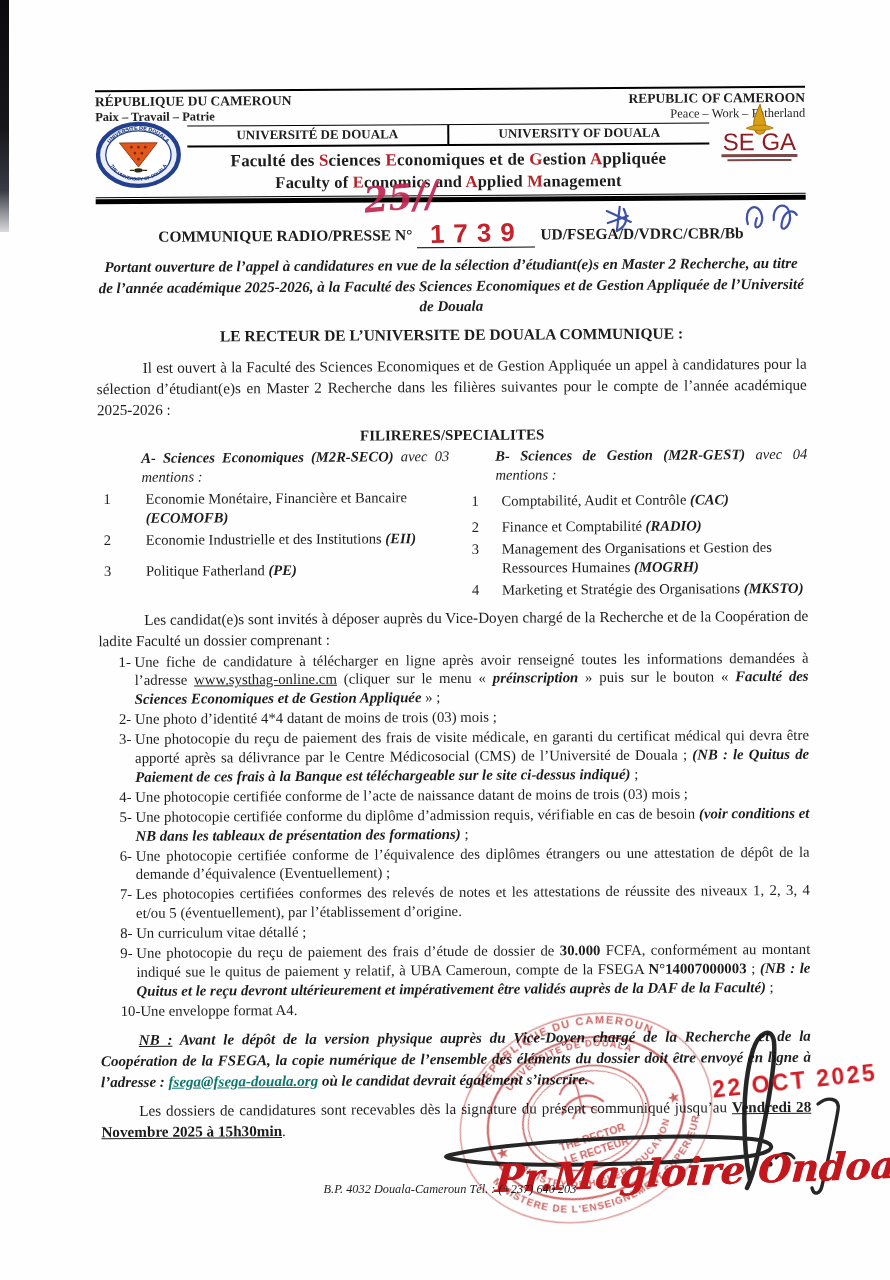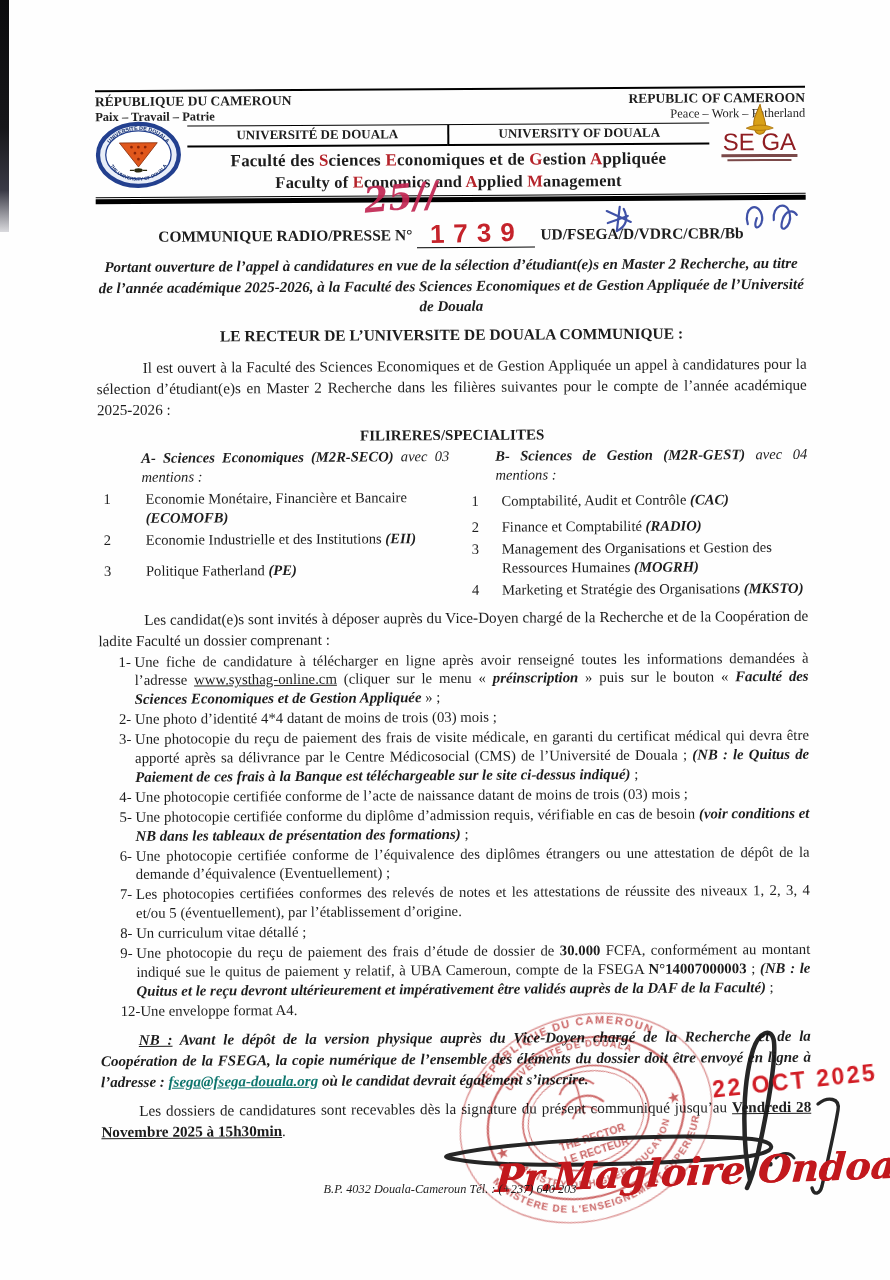--- a/index.html
+++ b/index.html
@@ -254,21 +254,21 @@
         </div>
       <div class="ditem">
           <span class="dnum">8-</span>
           <span class="dtext">Un curriculum vitae détallé ;</span>
         </div>
       <div class="ditem">
           <span class="dnum">9-</span>
           <span class="dtext"><span>Une photocopie du reçu de paiement des frais d’étude de dossier de </span><span class="b">30.000</span><span> FCFA, conformément au montant indiqué sue le quitus de paiement y relatif, à UBA Cameroun, compte de la FSEGA </span><span class="b">N°14007000003</span><span> ; </span><span class="bi">(NB : le Quitus et le reçu devront ultérieurement et impérativement être validés auprès de la DAF de la Faculté)</span><span> ;</span></span>
         </div>
       <div class="ditem">
-          <span class="dnum">12-</span>
+          <span class="dnum">10-</span>
           <span class="dtext">Une enveloppe format A4.</span>
         </div>
     </div>
 
     <div class="nb"><span class="bi u">NB :</span><span class="bi"> Avant le dépôt de la version physique auprès du Vice-Doyen chargé de la Recherche et de la Coopération de la FSEGA, la copie numérique de l’ensemble des éléments du dossier doit être envoyé en ligne à l’adresse : </span><span class="bi u link">fsega@fsega-douala.org</span><span class="bi"> où le candidat devrait également s’inscrire.</span></div>
 
     <div class="closing"><span>Les dossiers de candidatures sont recevables dès la signature du présent communiqué jusqu’au </span><span class="b u">Vendredi 28 Novembre 2025 à 15h30min</span><span>.</span></div>
   </div>
 
   <svg class="stamp" viewBox="-138 -106 276 212">

